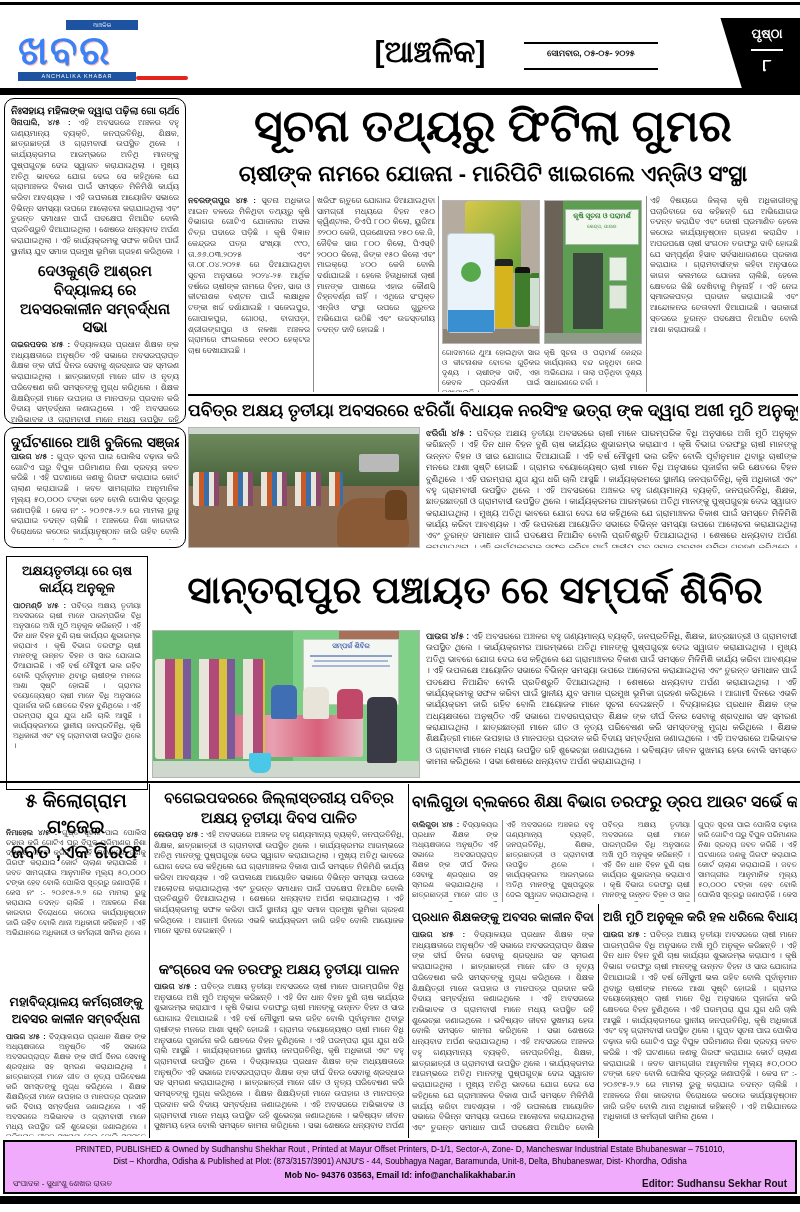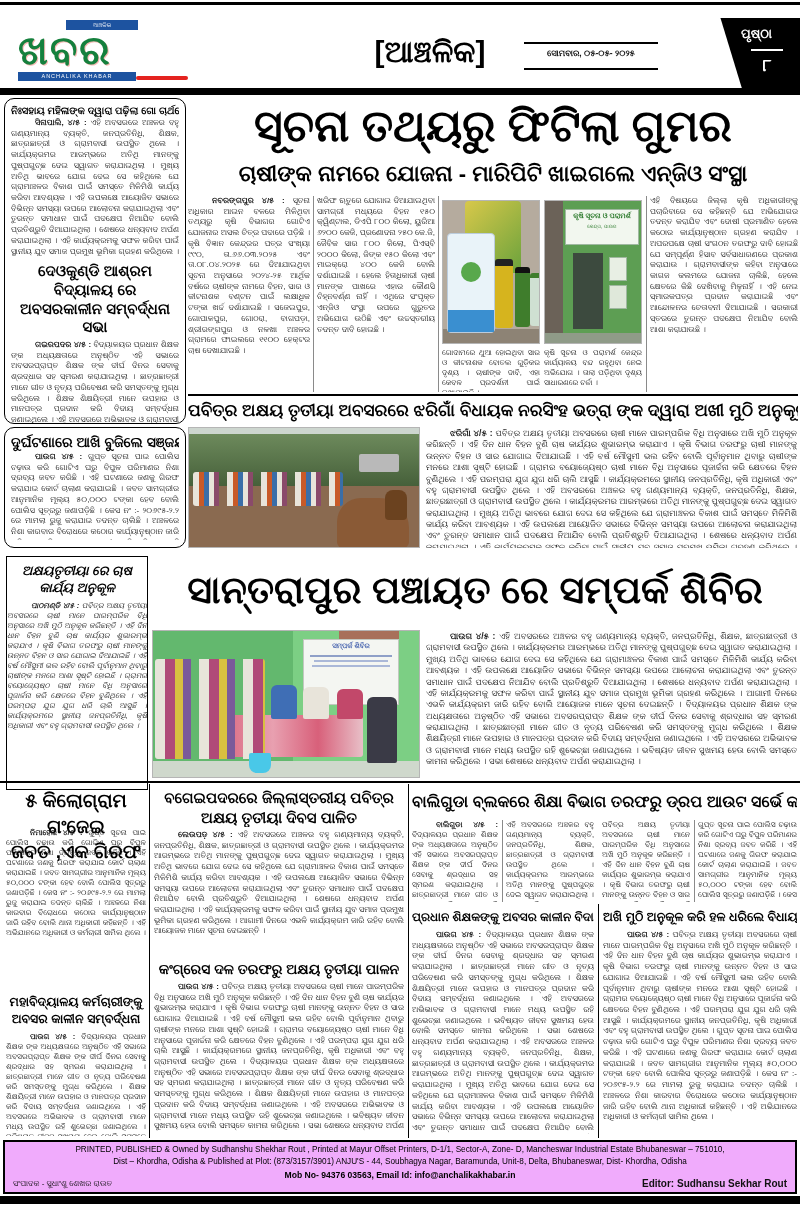--- a/index.html
+++ b/index.html
@@ -3,28 +3,28 @@
 <meta charset="utf-8">
 <style>
   html,body{margin:0;padding:0;background:#e8e8e8;}
   .page{position:relative;width:800px;height:1212px;background:#ffffff;overflow:hidden;
         font-family:"Liberation Sans","DejaVu Sans",sans-serif;color:#111;}
   .abs{position:absolute;}
   .rule{background:#000;}
   .hd{font-weight:bold;color:#000;text-align:center;overflow:hidden;margin:0;}
   .nowrap{white-space:nowrap;}
   p.body{margin:0;font-size:8px;line-height:1.34;text-align:justify;overflow:hidden;word-break:break-word;color:#1a1a1a;}
-  p.body .dl{font-weight:bold;margin-left:24px;}
+  p.body .dl{font-weight:bold;}
   .vr{background:#000;width:1px;}
   .colsep{background:#8a8a8a;width:1px;}
   .boxed{border:1.6px solid #000;border-radius:10px;box-sizing:border-box;padding:4px 6px;overflow:hidden;}
-  .boxsq{border:1.6px solid #000;box-sizing:border-box;padding:4px 0;overflow:hidden;font-style:italic;}
+  .boxsq{border:1.6px solid #000;box-sizing:border-box;padding:4px 6px;overflow:hidden;}
   .photo{overflow:hidden;border:1px solid #b5b5b5;box-sizing:border-box;}
   
-  .logo-main{font-weight:bold;font-size:40px;line-height:1;color:#15803d;letter-spacing:2px;
+  .logo-main{font-weight:bold;font-size:40px;line-height:1;color:#3b82f6;letter-spacing:2px;
              text-shadow:1px 1px 0 #f7b9b5;}
   .logo-bar{background:#1d53a0;color:#fff;text-align:center;overflow:hidden;}
   .pagetab{background:#000;clip-path:polygon(18% 0,100% 0,100% 100%,40% 100%);}
   .pagetab .lbl{color:#fff;font-weight:bold;}
   .footer-box{border:2px solid #000;box-sizing:border-box;background:#f0abfc;}
   .ftline{margin:0;text-align:center;font-size:8.2px;line-height:1.5;color:#000;}
 </style>
 </head>
 <body>
 
@@ -38,21 +38,21 @@
     <div class="logo-bar abs" style="left:4px;top:52px;width:118px;height:9px;font-size:5.5px;line-height:9px;letter-spacing:1px">ANCHALIKA KHABAR</div>
     <div class="abs" style="left:122px;top:56px;width:52px;height:4px;background:#e4231f;border-radius:2px"></div>
   </div>
 
   <div class="abs hd nowrap" style="left:330px;top:28px;width:200px;height:48px;font-size:30px;line-height:48px">[ଆଞ୍ଚଳିକ]</div>
 
   <div class="abs" style="left:524px;top:42px;width:134px;height:24px;border-top:2.5px solid #000;border-bottom:2.5px solid #000;
               font-size:8.5px;font-weight:bold;text-align:center;line-height:19px;overflow:hidden">ସୋମବାର, ୦୫-୦୫- ୨୦୨୫</div>
 
   <div class="abs pagetab" style="left:703px;top:18px;width:97px;height:70px">
-    <div class="abs lbl" style="left:38px;top:8px;width:52px;font-size:13px">ପୃଷ୍ଠା</div>
+    <div class="abs lbl" style="left:38px;top:8px;width:52px;text-align:center;font-size:13px">ପୃଷ୍ଠା</div>
     <div class="abs" style="left:48px;top:31px;width:32px;height:2px;background:#fff"></div>
     <div class="abs lbl" style="left:44px;top:38px;width:40px;text-align:center;font-size:17px">୮</div>
   </div>
 
   <div class="abs rule" style="left:0;top:88px;width:800px;height:7px"></div>
 
   <div class="abs boxed" style="left:4px;top:98px;width:182px;height:326px">
     <h3 class="hd nowrap" style="font-size:10px;height:15px;line-height:15px">ନିଃସହାୟ ମହିଳାଙ୍କ ଦ୍ୱାରା ପଢ଼ିଲା ଗୋ ଚାର୍ଥରେ ବୁଢ଼ୀ</h3>
     <p class="body" style="height:138px">
       <span class="dl">ସିନାପାଲି, ୪/୫ :</span>

